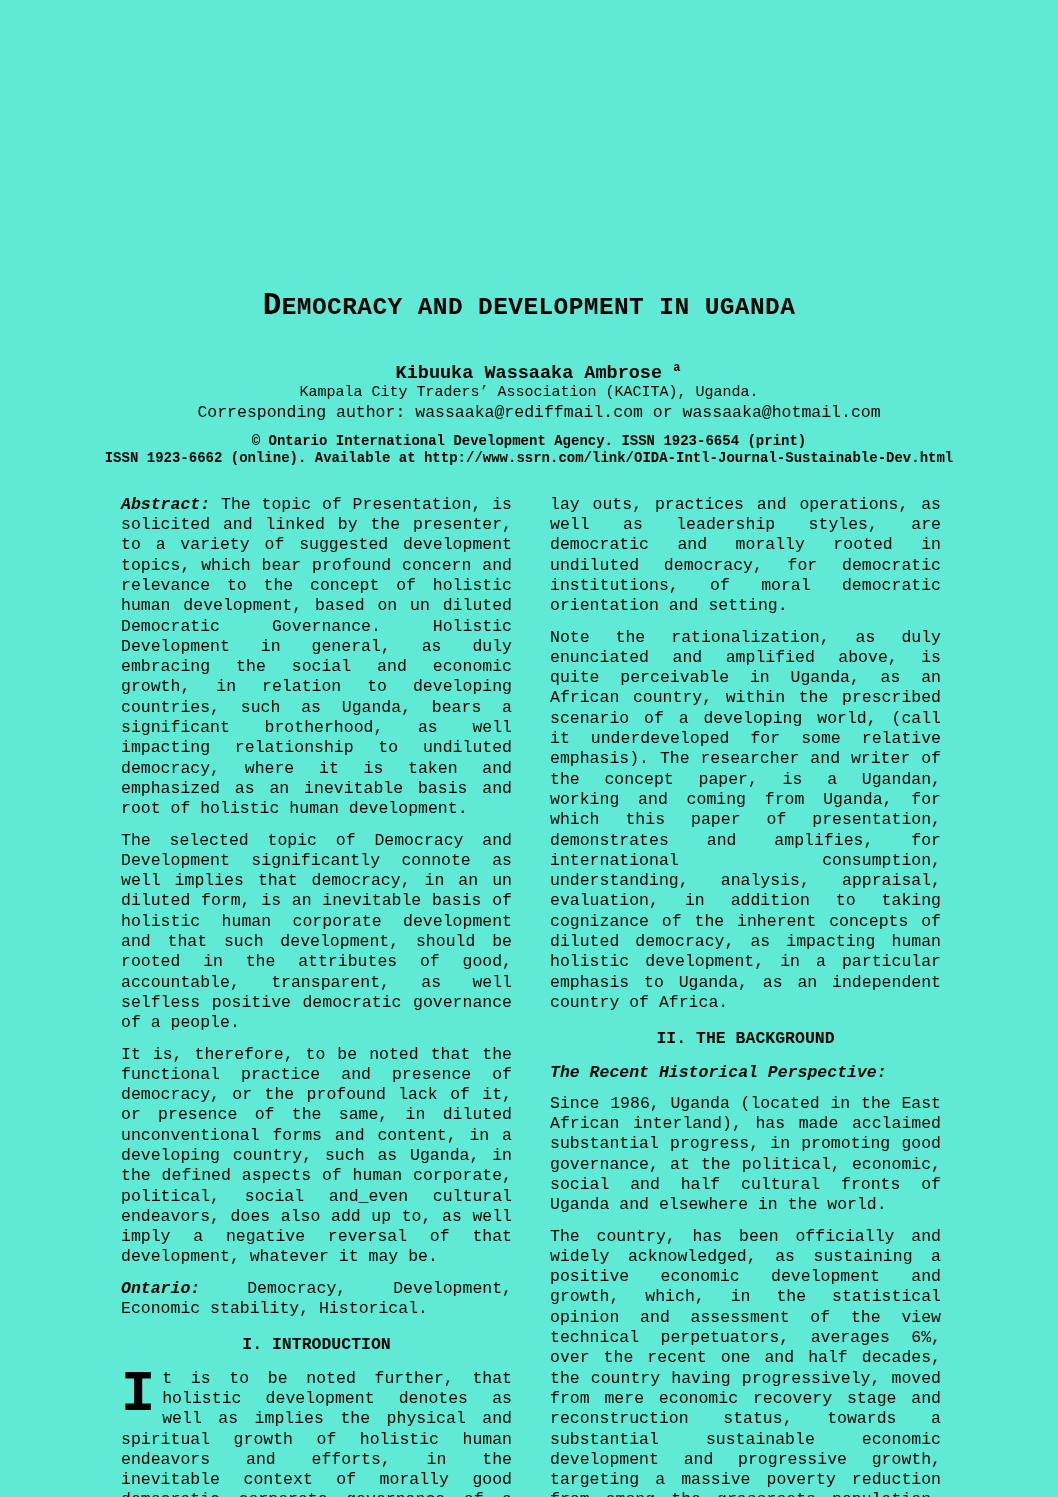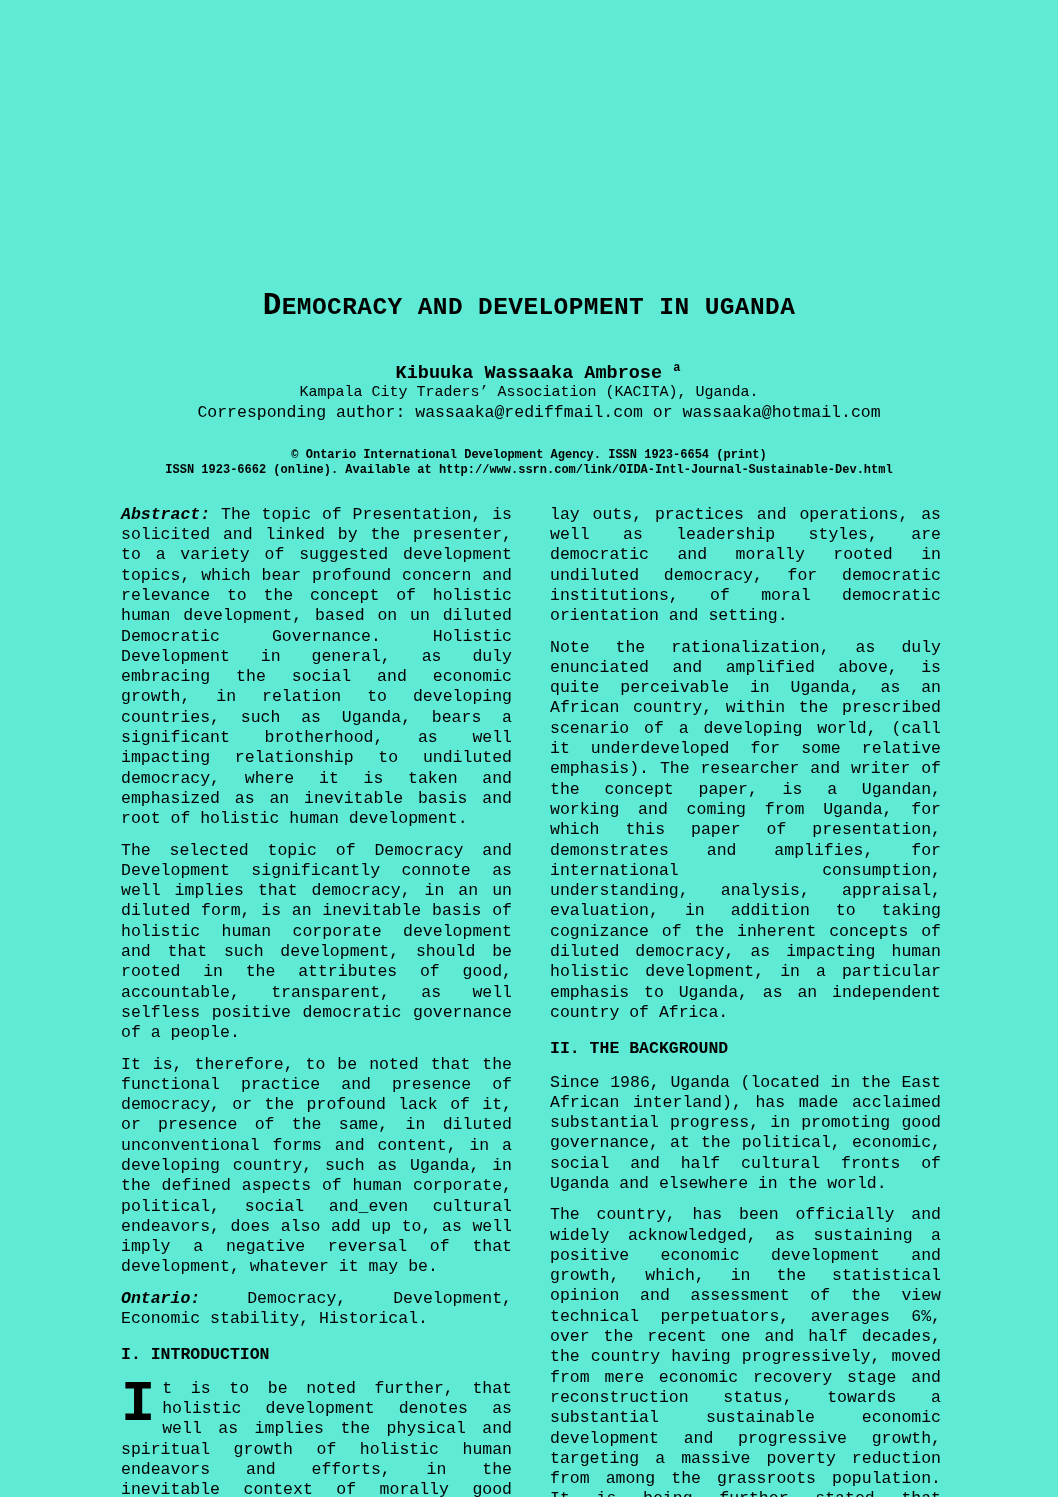--- a/index.html
+++ b/index.html
@@ -41,22 +41,22 @@
   }
   .affiliation-line {
     font-size: 15px;
   }
   .corresponding-line {
     margin-top: 2px;
     font-size: 16.5px;
     padding-left: 20px;
   }
   .issn-block {
-    margin-top: 26px;
-    font-size: 12px;
+    margin-top: 11px;
+    font-size: 14px;
     font-weight: bold;
     line-height: 1.25;
   }
   .columns {
     display: flex;
     gap: 38px;
     padding: 27px 117px 0 121px;
     font-size: 16.5px;
     line-height: 20.3px;
     text-align: justify;
@@ -66,20 +66,21 @@
     flex: 0 0 391px;
   }
   .col p {
     margin: 0 0 11px 0;
   }
   .run-label {
     font-weight: bold;
     font-style: italic;
   }
   .section-heading {
+    text-align: center;
     font-weight: bold;
     margin: 16px 0 13px 0;
   }
   .sub-heading {
     font-weight: bold;
     font-style: italic;
     text-align: left;
     margin: 0 0 11px 0;
   }
   .dropcap {
@@ -128,20 +129,21 @@
       <p><span class="dropcap">I</span><span>t is to be noted further, that holistic development denotes as well as implies the physical and spiritual growth of holistic human endeavors and efforts, in the inevitable context of morally good democratic corporate governance of a people. This means that human beings, duly struggle and work for holistic development, as well as ensuing growth, in both the physical and spiritual worlds, as the governance and leadership structures, the implementation of such structures, their functional</span></p>
     </div>
 
     <div class="col">
       <p>lay outs, practices and operations, as well as leadership styles, are democratic and morally rooted in undiluted democracy, for democratic institutions, of moral democratic orientation and setting.</p>
 
       <p>Note the rationalization, as duly enunciated and amplified above, is quite perceivable in Uganda, as an African country, within the prescribed scenario of a developing world, (call it underdeveloped for some relative emphasis). The researcher and writer of the concept paper, is a Ugandan, working and coming from Uganda, for which this paper of presentation, demonstrates and amplifies, for international consumption, understanding, analysis, appraisal, evaluation, in addition to taking cognizance of the inherent concepts of diluted democracy, as impacting human holistic development, in a particular emphasis to Uganda, as an independent country of Africa.</p>
 
       <div class="section-heading">II. THE BACKGROUND</div>
 
+      <div class="sub-heading">The Recent Historical Perspective:</div>
 
       <p>Since 1986, Uganda (located in the East African interland), has made acclaimed substantial progress, in promoting good governance, at the political, economic, social and half cultural fronts of Uganda and elsewhere in the world.</p>
 
       <p>The country,  has been officially and widely acknowledged, as sustaining a positive economic development and growth, which,  in the statistical opinion and assessment of the view technical perpetuators, averages 6%, over the recent one and half decades, the country having progressively, moved from mere economic recovery stage and reconstruction status, towards a substantial sustainable economic development and progressive growth, targeting a massive poverty reduction from among the grassroots population. It is being further stated that Uganda’s Macro economic stability, much as it is progressively and positively improving, remains a major area of the country’s grassroot focused reforms and development efforts, for the express purposes of wider resource allocation.</p>
     </div>
 
   </div>
 
 </div>
 

